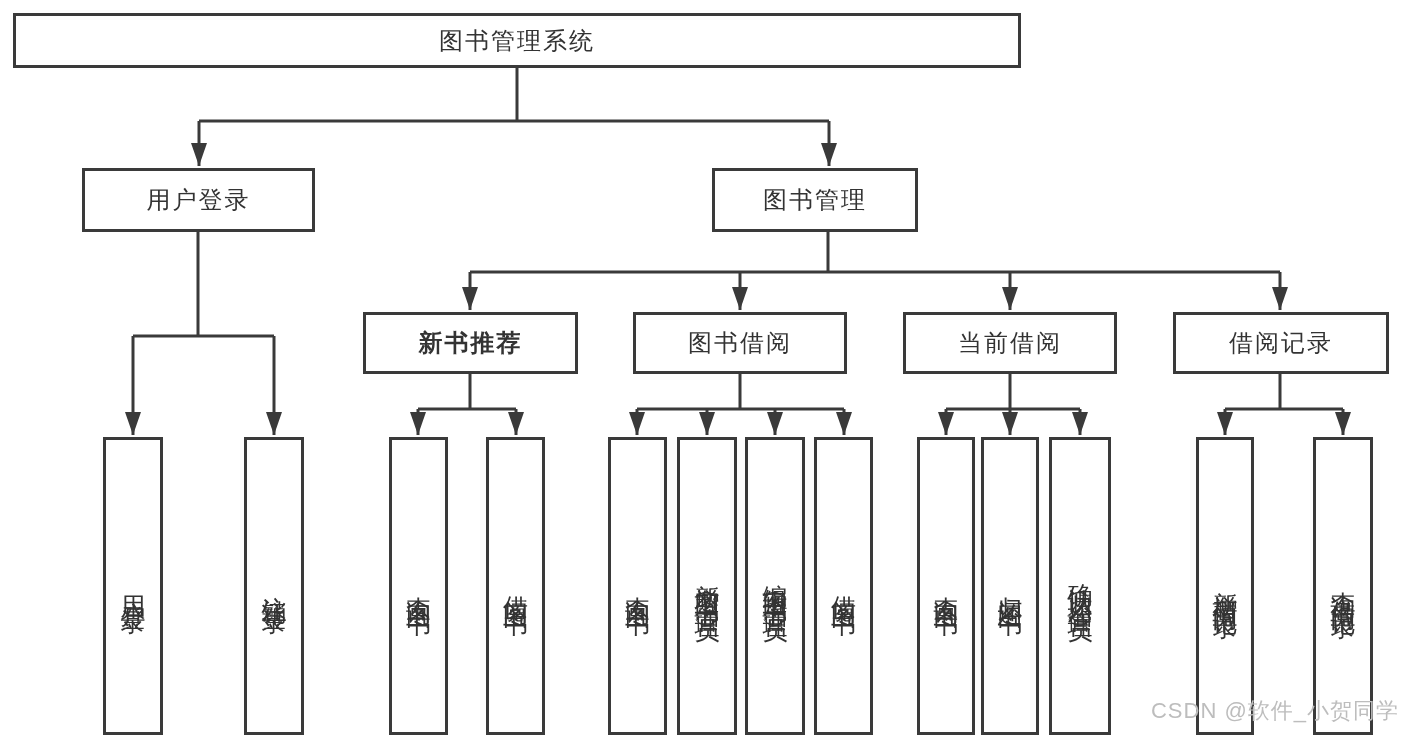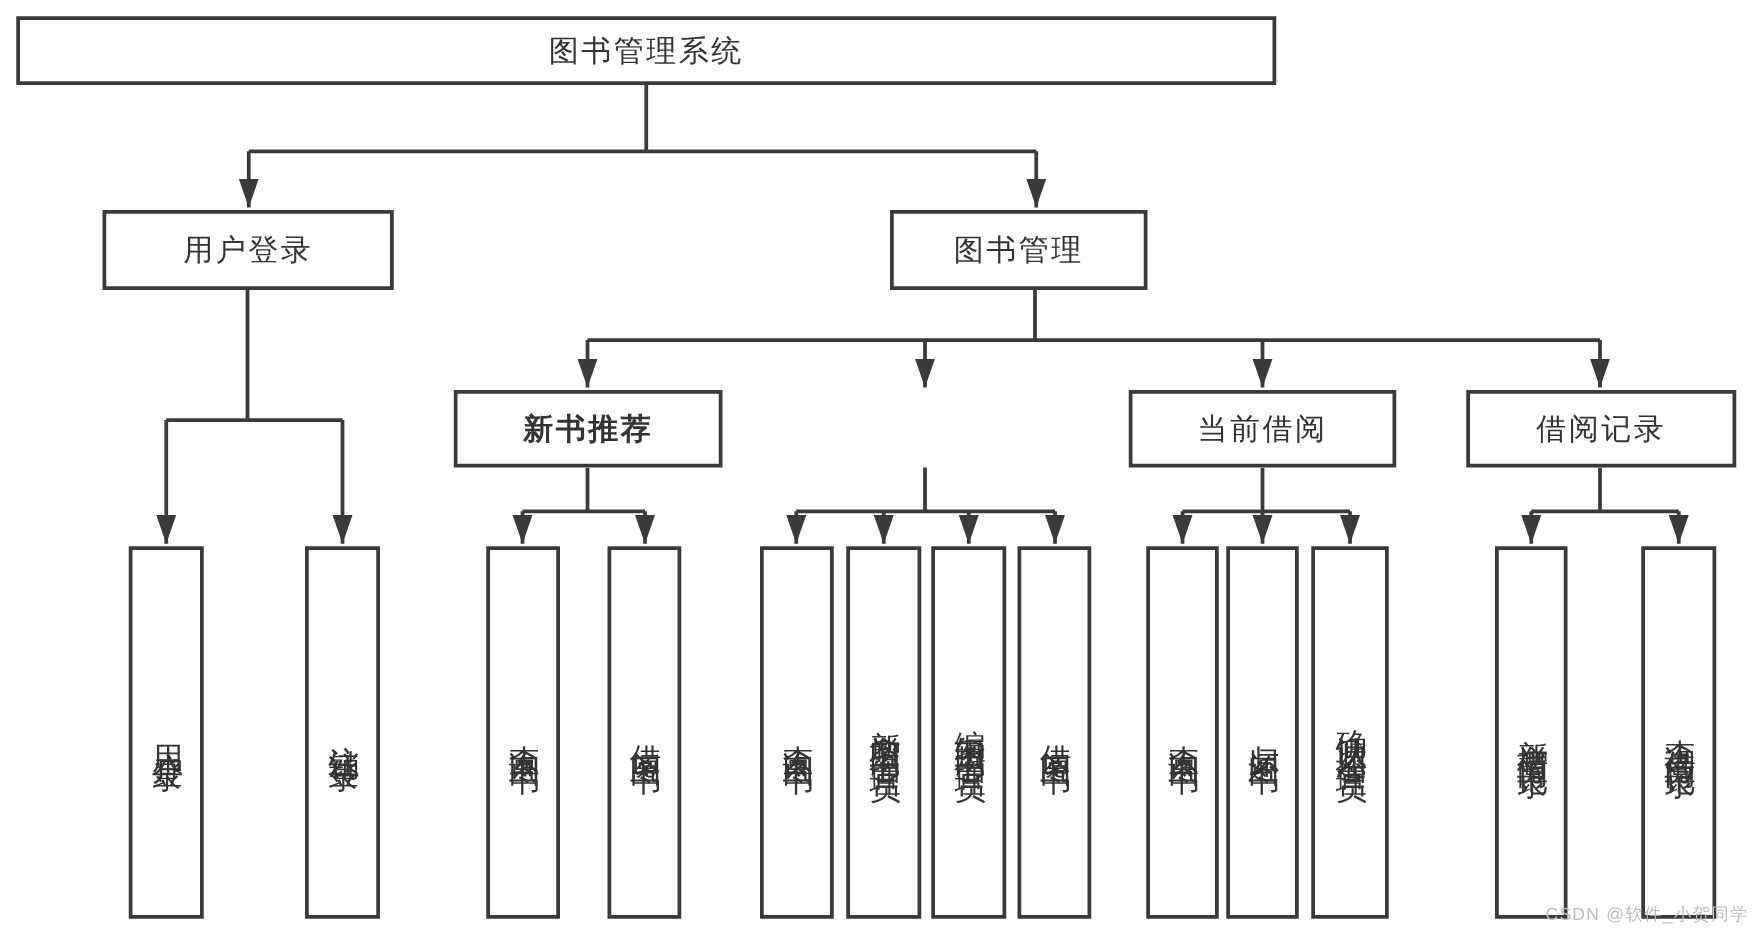--- a/index.html
+++ b/index.html
@@ -51,22 +51,22 @@
     writing-mode: vertical-rl;
     text-orientation: mixed;
     font-size: 25px;
     letter-spacing: 5px;
     line-height: 1;
   }
 
   #watermark {
     position: absolute;
     right: 6px;
-    bottom: 6px;
-    font-size: 14px;
+    bottom: 21px;
+    font-size: 22px;
     color: var(--watermark);
     letter-spacing: 1px;
     white-space: nowrap;
   }
 </style>
 </head>
 <body>
 
 <div id="stage">
 
@@ -132,20 +132,23 @@
   <div class="box h" style="left:82px; top:168px; width:233px; height:64px;">
     <span>用户登录</span>
   </div>
   <div class="box h" style="left:712px; top:168px; width:206px; height:64px;">
     <span>图书管理</span>
   </div>
 
   <div class="box h" style="left:363px; top:312px; width:215px; height:62px;font-weight:bold;">
     <span>新书推荐</span>
   </div>
+  <div class="box h" style="left:633px; top:312px; width:214px; height:62px;">
+    <span>图书借阅</span>
+  </div>
   <div class="box h" style="left:903px; top:312px; width:214px; height:62px;">
     <span>当前借阅</span>
   </div>
   <div class="box h" style="left:1173px; top:312px; width:216px; height:62px;">
     <span>借阅记录</span>
   </div>
 
   <div class="box v" style="left:103px; top:437px; width:60px; height:298px;">
     <span>用户登录</span>
   </div>

